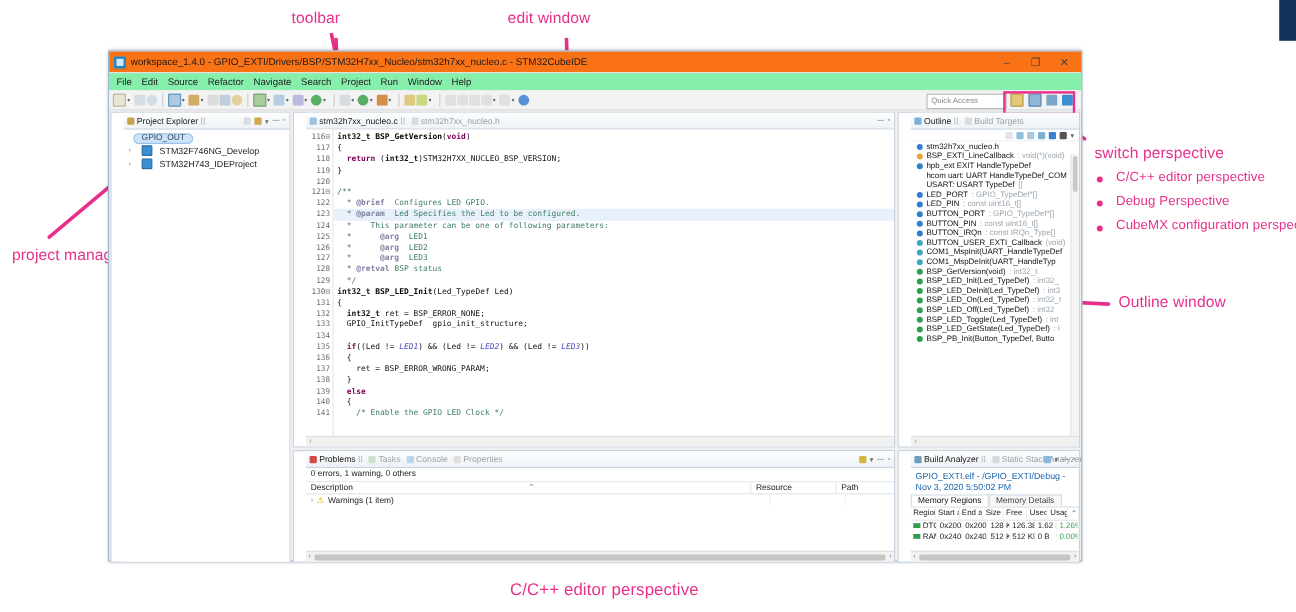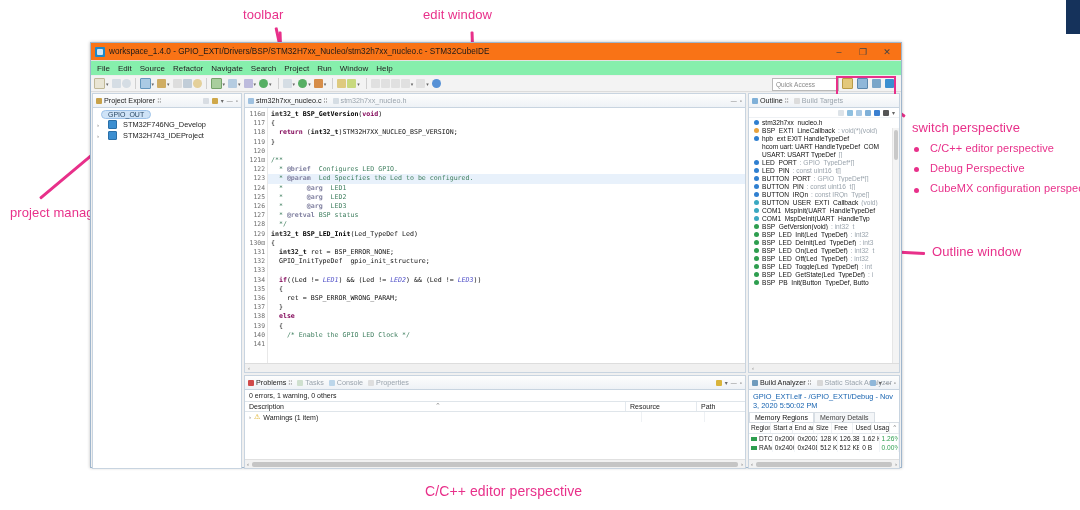--- a/index.html
+++ b/index.html
@@ -40,21 +40,21 @@
   .tbarrow{font-size:5px;color:#666;margin-right:2px;}
 
   .qa{position:absolute;right:62px;top:2px;width:62px;height:11px;background:#fff;border:1px solid #b9b9b9;font-size:6.5px;color:#8a8a8a;display:flex;align-items:center;padding-left:3px;}
   .persp{position:absolute;right:4px;top:1px;display:flex;align-items:center;gap:4px;height:13px;padding:0 3px;}
   .persp .pi{width:9px;height:9px;border-radius:1px;}
   .persp-hl{position:absolute;right:1px;top:-1px;width:56px;height:16px;border:2px solid #e8308a;}
 
   .body-area{display:flex;height:calc(424px - 17px - 14px - 15px);}
 
   
-  .panel{background:#fff;border:1px solid #c8d4e0;display:flex;flex-direction:column;}
+  .panel{background:#fff;border:1px solid #c8d4e0;display:flex;flex-direction:column;padding-left:10px;}
   .ptabs{height:13px;background:linear-gradient(#fdfdfd,#eef2f6);border-bottom:1px solid #c8d4e0;display:flex;align-items:center;padding:0 3px;gap:5px;position:relative;}
   .ptab{font-size:7.2px;color:#1b1b1b;display:flex;align-items:center;gap:2px;white-space:nowrap;}
   .ptab.inactive{color:#9aa4ad;}
   .ptabicons{position:absolute;right:3px;display:flex;gap:3px;align-items:center;font-size:6px;color:#6a6a6a;}
   .dot-ico{width:6px;height:6px;border-radius:1px;display:inline-block;}
 
   
   #leftcol{width:150px;display:flex;flex-direction:column;padding:1px;}
   #projexp{flex:1;}
   .pe-body{flex:1;background:#fff;padding:2px 0;overflow:hidden;}
@@ -318,20 +318,21 @@
             </div>
           <div class="code" id="codearea">
               <div><span class="ty">int32_t</span> <span class="fn">BSP_GetVersion</span>(<span class="kw">void</span>)</div>
               <div>{</div>
               <div>  <span class="kw">return</span> (<span class="ty">int32_t</span>)STM32H7XX_NUCLEO_BSP_VERSION;</div>
               <div>}</div>
               <div>&nbsp;</div>
               <div><span class="cm">/**</span></div>
               <div><span class="cm">  * </span><span class="tag">@brief</span><span class="cm">  Configures LED GPIO.</span></div>
               <div class="hl"><span class="cm">  * </span><span class="tag">@param</span><span class="cm">  Led Specifies the Led to be configured.</span></div>
+              <div><span class="cm">  *    This parameter can be one of following parameters:</span></div>
               <div><span class="cm">  *      </span><span class="tag">@arg</span><span class="cm">  LED1</span></div>
               <div><span class="cm">  *      </span><span class="tag">@arg</span><span class="cm">  LED2</span></div>
               <div><span class="cm">  *      </span><span class="tag">@arg</span><span class="cm">  LED3</span></div>
               <div><span class="cm">  * </span><span class="tag">@retval</span><span class="cm"> BSP status</span></div>
               <div><span class="cm">  */</span></div>
               <div><span class="ty">int32_t</span> <span class="fn">BSP_LED_Init</span>(Led_TypeDef Led)</div>
               <div>{</div>
               <div>  <span class="ty">int32_t</span> ret = BSP_ERROR_NONE;</div>
               <div>  GPIO_InitTypeDef  gpio_init_structure;</div>
               <div>&nbsp;</div>

